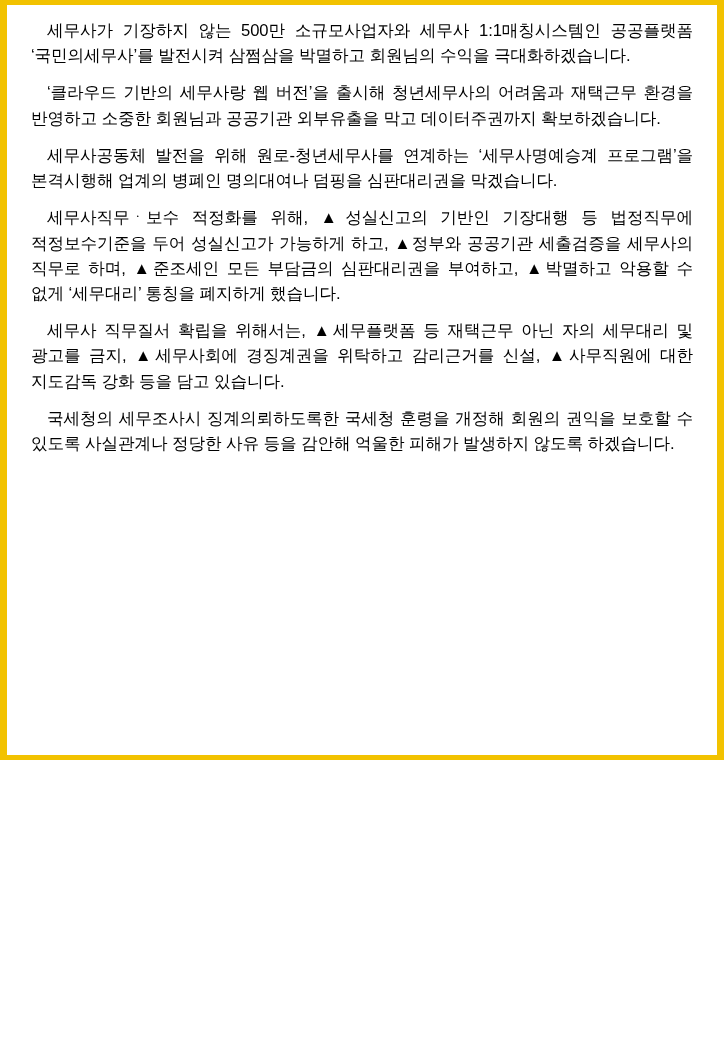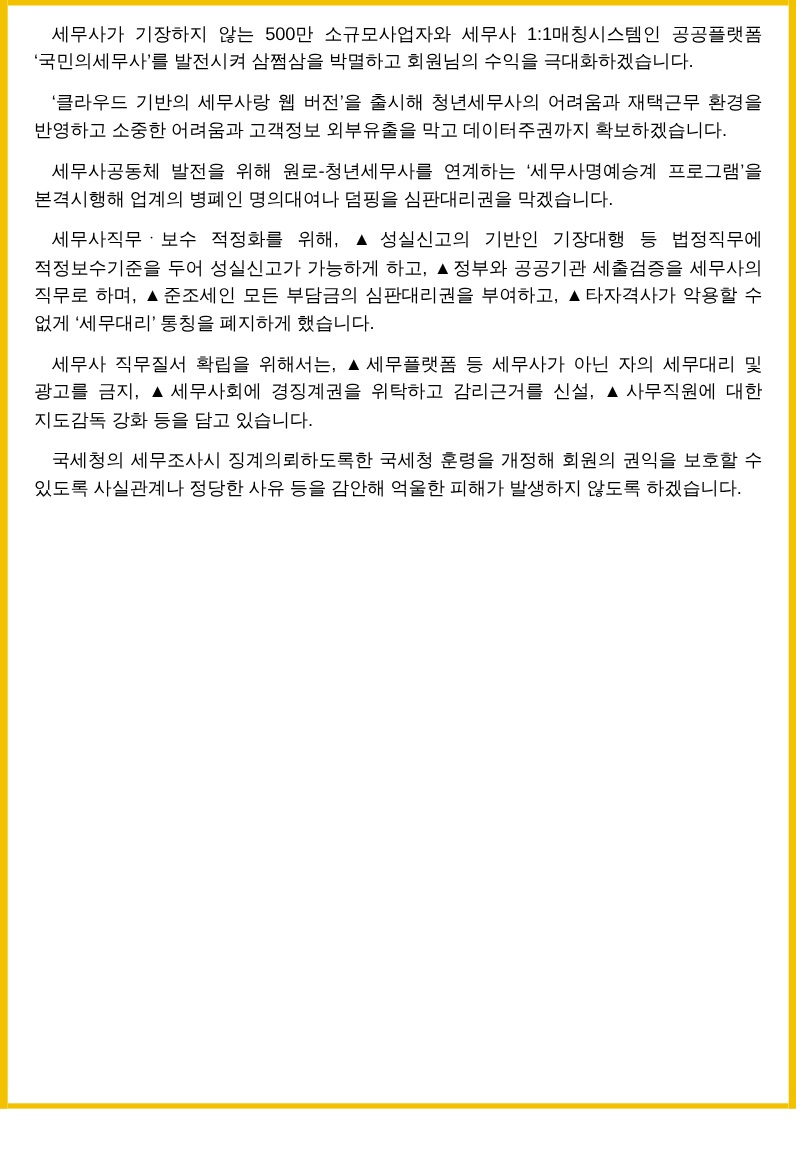--- a/index.html
+++ b/index.html
@@ -10,21 +10,21 @@
   body {
     width: 724px;
     height: 1052px;
     font-family: "Liberation Sans", "DejaVu Sans", sans-serif;
     color: #000000;
     box-sizing: border-box;
   }
   .page {
     position: relative;
     width: 724px;
-    height: 1008px;
+    height: 760px;
     box-sizing: border-box;
     border-left: 7px solid #f2c200;
     border-right: 7px solid #f2c200;
     background: #ffffff;
     overflow: hidden;
   }
   .page::before {
     content: "";
     position: absolute;
     left: 0; right: 0; top: 0;
@@ -58,19 +58,19 @@
   p.para:last-child {
     margin-bottom: 17px;
   }
 </style>
 </head>
 <body>
 
 <div class="page">
   <div class="content">
     <p class="para">세무사가 기장하지 않는 500만 소규모사업자와 세무사 1:1매칭시스템인 공공플랫폼 ‘국민의세무사’를 발전시켜 삼쩜삼을 박멸하고 회원님의 수익을 극대화하겠습니다.</p>
-    <p class="para">‘클라우드 기반의 세무사랑 웹 버전’을 출시해 청년세무사의 어려움과 재택근무 환경을 반영하고 소중한 어려움과 고객정보 외부유출을 막고 데이터주권까지 확보하겠습니다.</p>
+    <p class="para">‘클라우드 기반의 세무사랑 웹 버전’을 출시해 청년세무사의 어려움과 재택근무 환경을 반영하고 소중한 회원님과 공공기관 외부유출을 막고 데이터주권까지 확보하겠습니다.</p>
     <p class="para">세무사공동체 발전을 위해 원로-청년세무사를 연계하는 ‘세무사명예승계 프로그램’을 본격시행해 업계의 병폐인 명의대여나 덤핑을 심판대리권을 막겠습니다.</p>
-    <p class="para">세무사직무ㆍ보수 적정화를 위해, ▲성실신고의 기반인 기장대행 등 법정직무에 적정보수기준을 두어 성실신고가 가능하게 하고, ▲정부와 공공기관 세출검증을 세무사의 직무로 하며, ▲준조세인 모든 부담금의 심판대리권을 부여하고, ▲타자격사가 악용할 수 없게 ‘세무대리’ 통칭을 폐지하게 했습니다.</p>
-    <p class="para">세무사 직무질서 확립을 위해서는, ▲세무플랫폼 등 세무사가 아닌 자의 세무대리 및 광고를 금지, ▲세무사회에 경징계권을 위탁하고 감리근거를 신설, ▲사무직원에 대한 지도감독 강화 등을 담고 있습니다.</p>
+    <p class="para">세무사직무ㆍ보수 적정화를 위해, ▲성실신고의 기반인 기장대행 등 법정직무에 적정보수기준을 두어 성실신고가 가능하게 하고, ▲정부와 공공기관 세출검증을 세무사의 직무로 하며, ▲준조세인 모든 부담금의 심판대리권을 부여하고, ▲박멸하고 악용할 수 없게 ‘세무대리’ 통칭을 폐지하게 했습니다.</p>
+    <p class="para">세무사 직무질서 확립을 위해서는, ▲세무플랫폼 등 재택근무 아닌 자의 세무대리 및 광고를 금지, ▲세무사회에 경징계권을 위탁하고 감리근거를 신설, ▲사무직원에 대한 지도감독 강화 등을 담고 있습니다.</p>
     <p class="para">국세청의 세무조사시 징계의뢰하도록한 국세청 훈령을 개정해 회원의 권익을 보호할 수 있도록 사실관계나 정당한 사유 등을 감안해 억울한 피해가 발생하지 않도록 하겠습니다.</p>
   </div>
 </div>
 
 </body></html>

